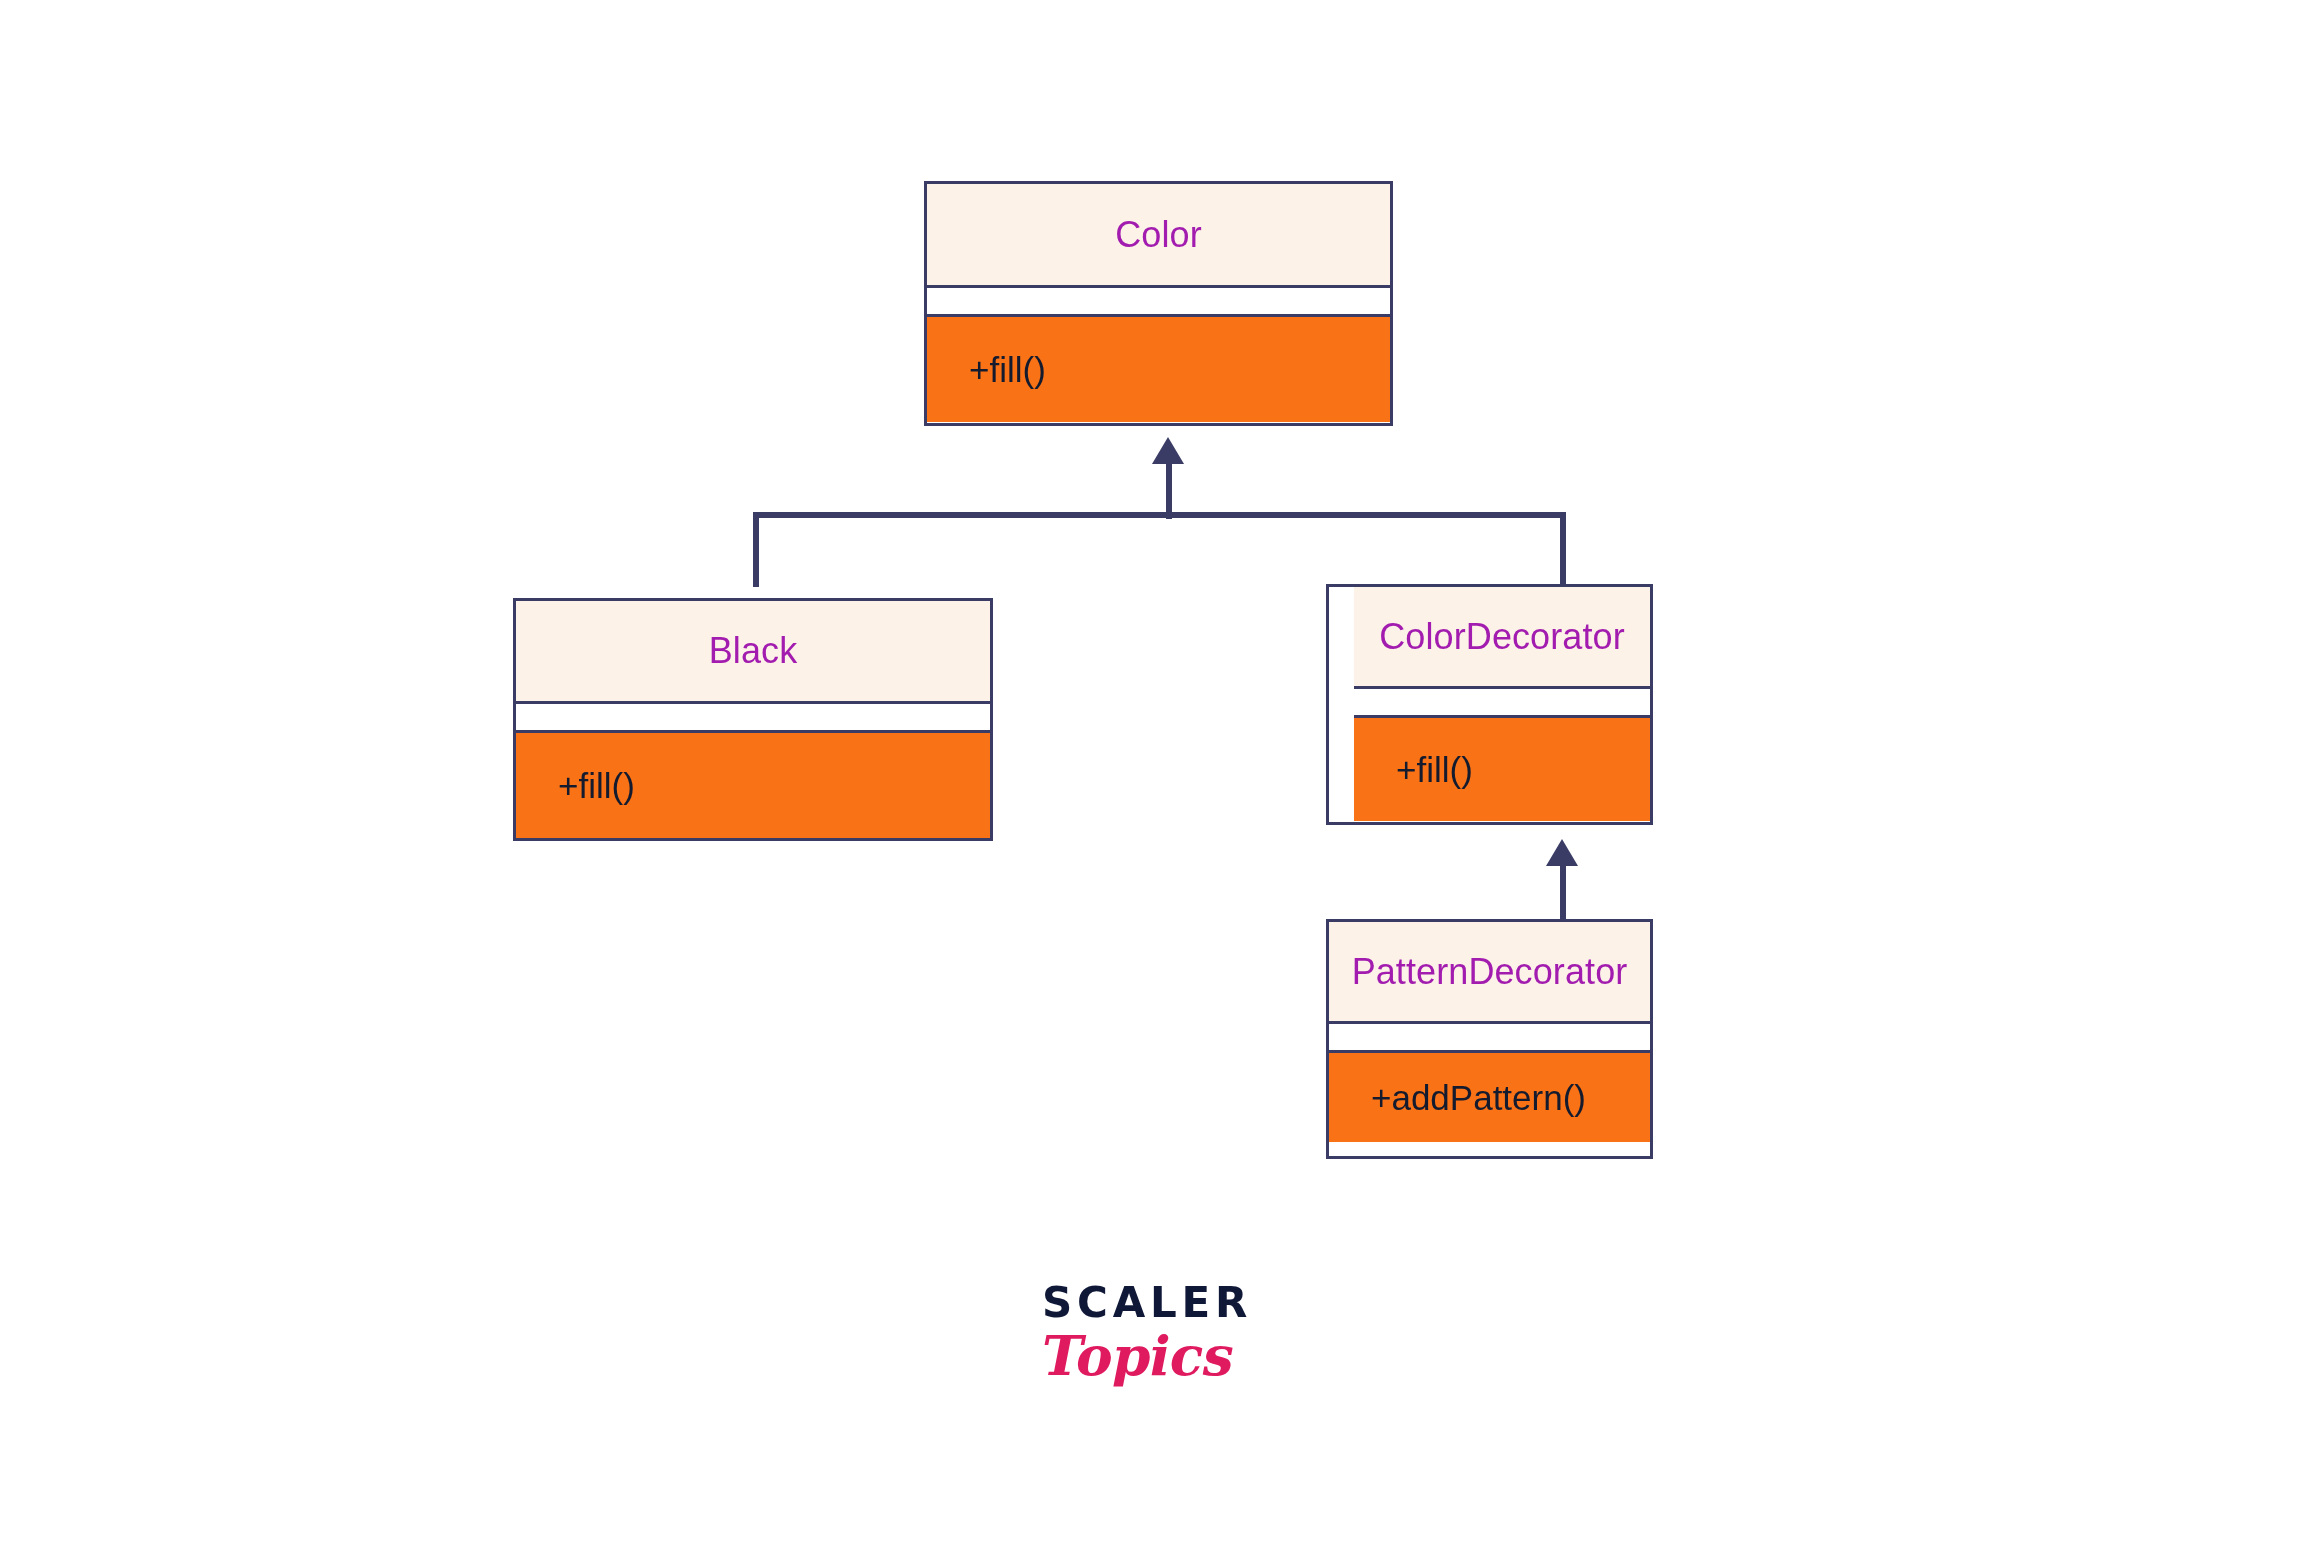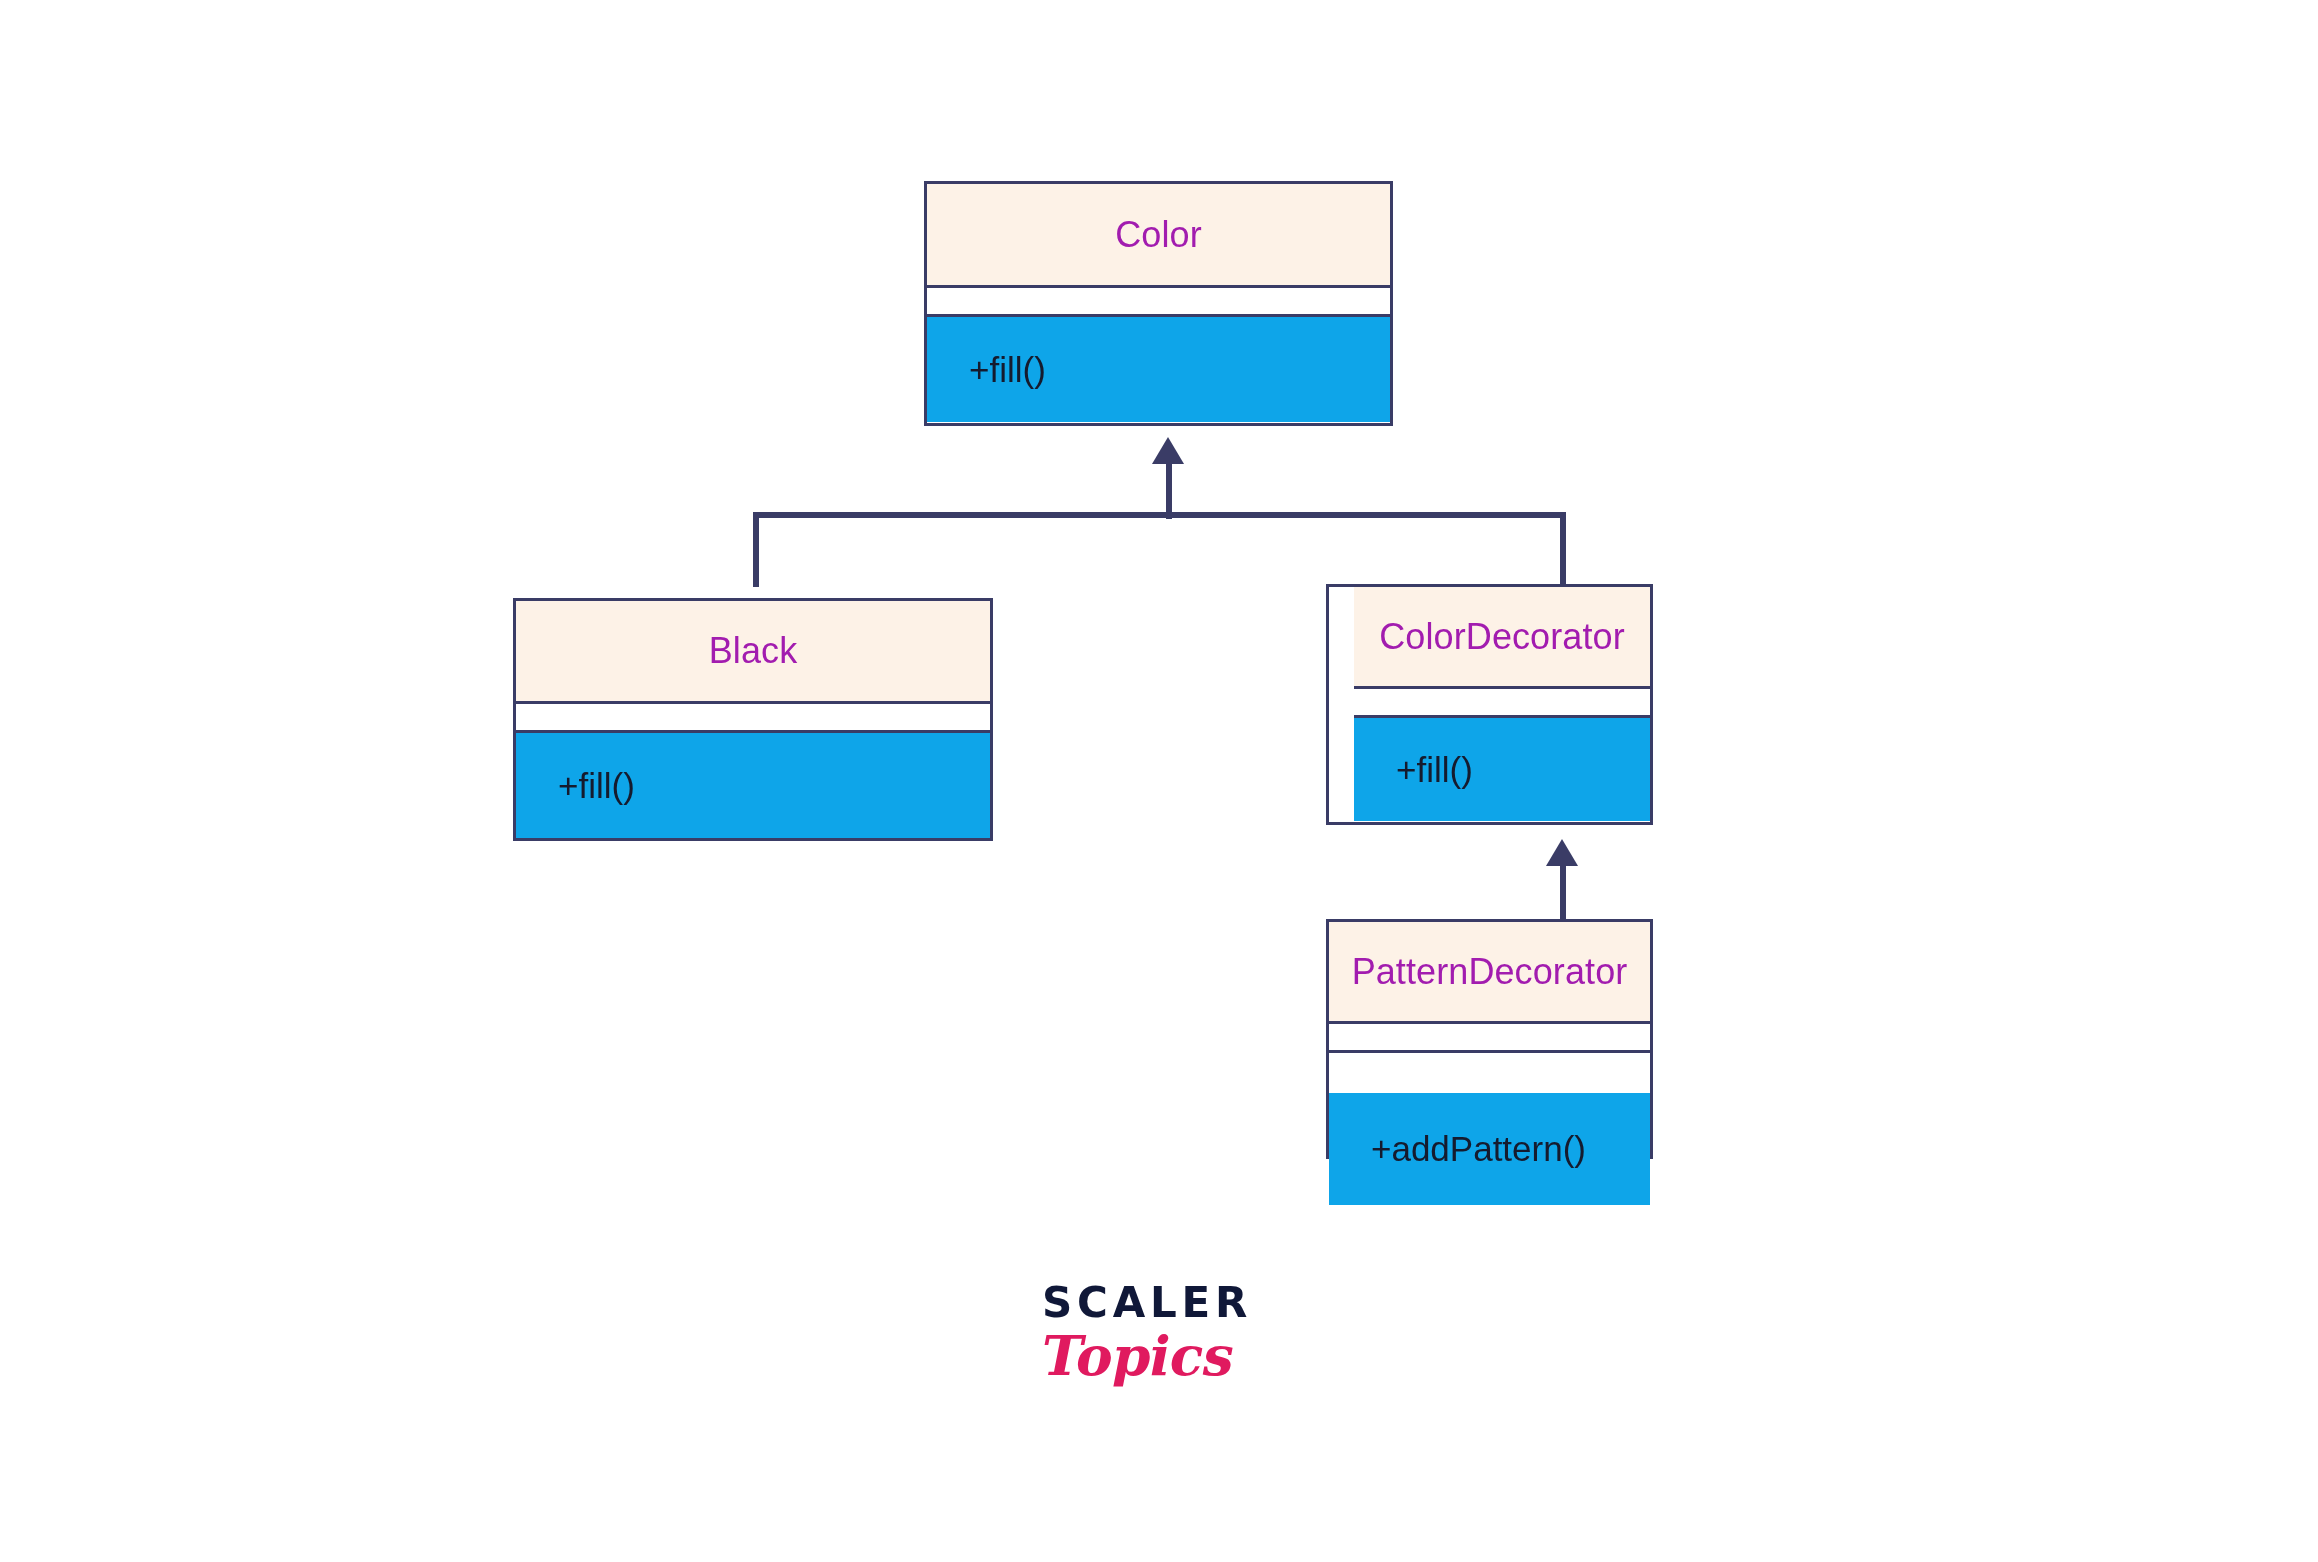--- a/index.html
+++ b/index.html
@@ -37,21 +37,21 @@
     letter-spacing: 0.1px;
     white-space: nowrap;
   }
   .uml-attrs {
     box-sizing: border-box;
     background: #ffffff;
     border-bottom: 3.4px solid #3a3c66;
   }
   .uml-methods {
     box-sizing: border-box;
-    background: #0ea5e9;
+    background: #f97316;
     display: flex;
     align-items: center;
     padding-left: 42px;
     color: #151b2e;
     font-size: 35px;
     font-weight: 400;
     white-space: nowrap;
   }
   
   .conn-line {
@@ -110,21 +110,21 @@
 
   <div class="uml-class" style="left:1326px; top:584px; width:327px; height:241px;padding-left:25px;">
     <div class="uml-header" style="height:102px;">ColorDecorator</div>
     <div class="uml-attrs" style="height:29px;"></div>
     <div class="uml-methods" style="height:103px;">+fill()</div>
   </div>
 
   <div class="uml-class" style="left:1326px; top:919px; width:327px; height:240px;text-align:right;">
     <div class="uml-header" style="height:102px;">PatternDecorator</div>
     <div class="uml-attrs" style="height:29px;"></div>
-    <div class="uml-methods" style="height:112px;margin-top:40px;">+addPattern()</div>
+    <div class="uml-methods" style="height:89px;">+addPattern()</div>
   </div>
 
   <div class="conn-line" style="left:1166px; top:464px; width:6.1px; height:55px;"></div>
   <div class="conn-arrow" style="left:1152px; top:437px;"></div>
 
   <div class="conn-line" style="left:753px; top:512px; width:813px; height:6.1px;"></div>
 
   <div class="conn-line" style="left:753px; top:512px; width:6.1px; height:75px;"></div>
 
   <div class="conn-line" style="left:1560px; top:512px; width:6.1px; height:75px;"></div>

